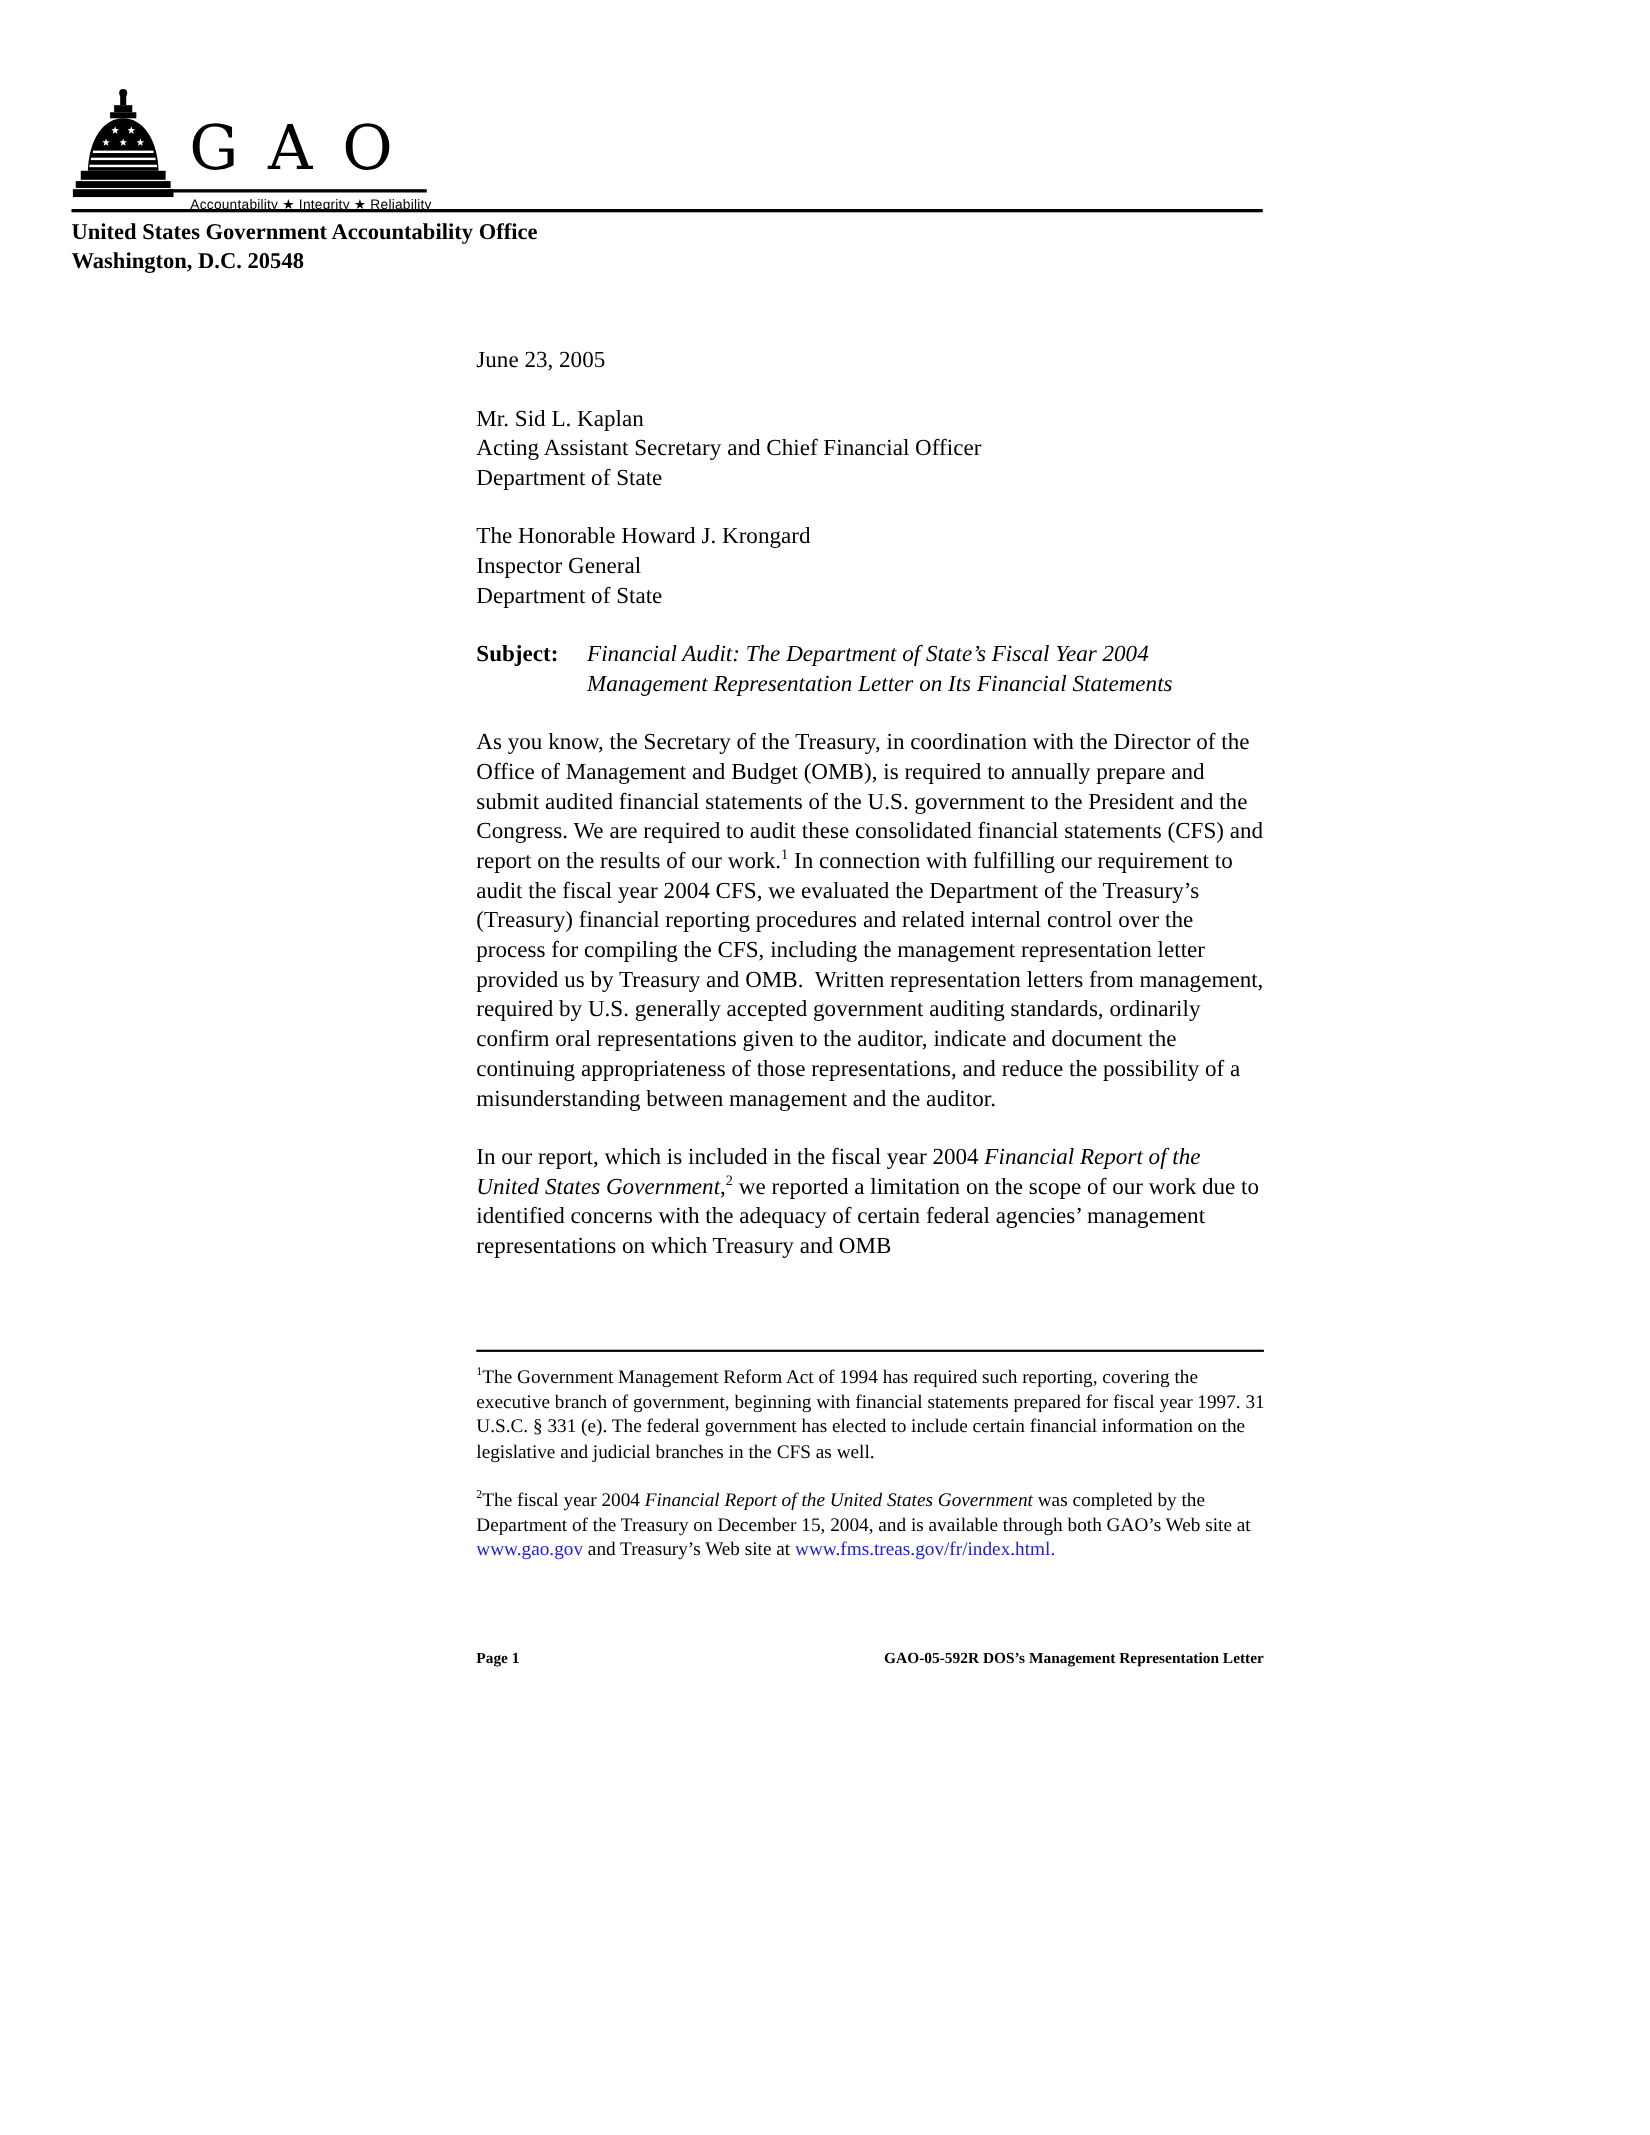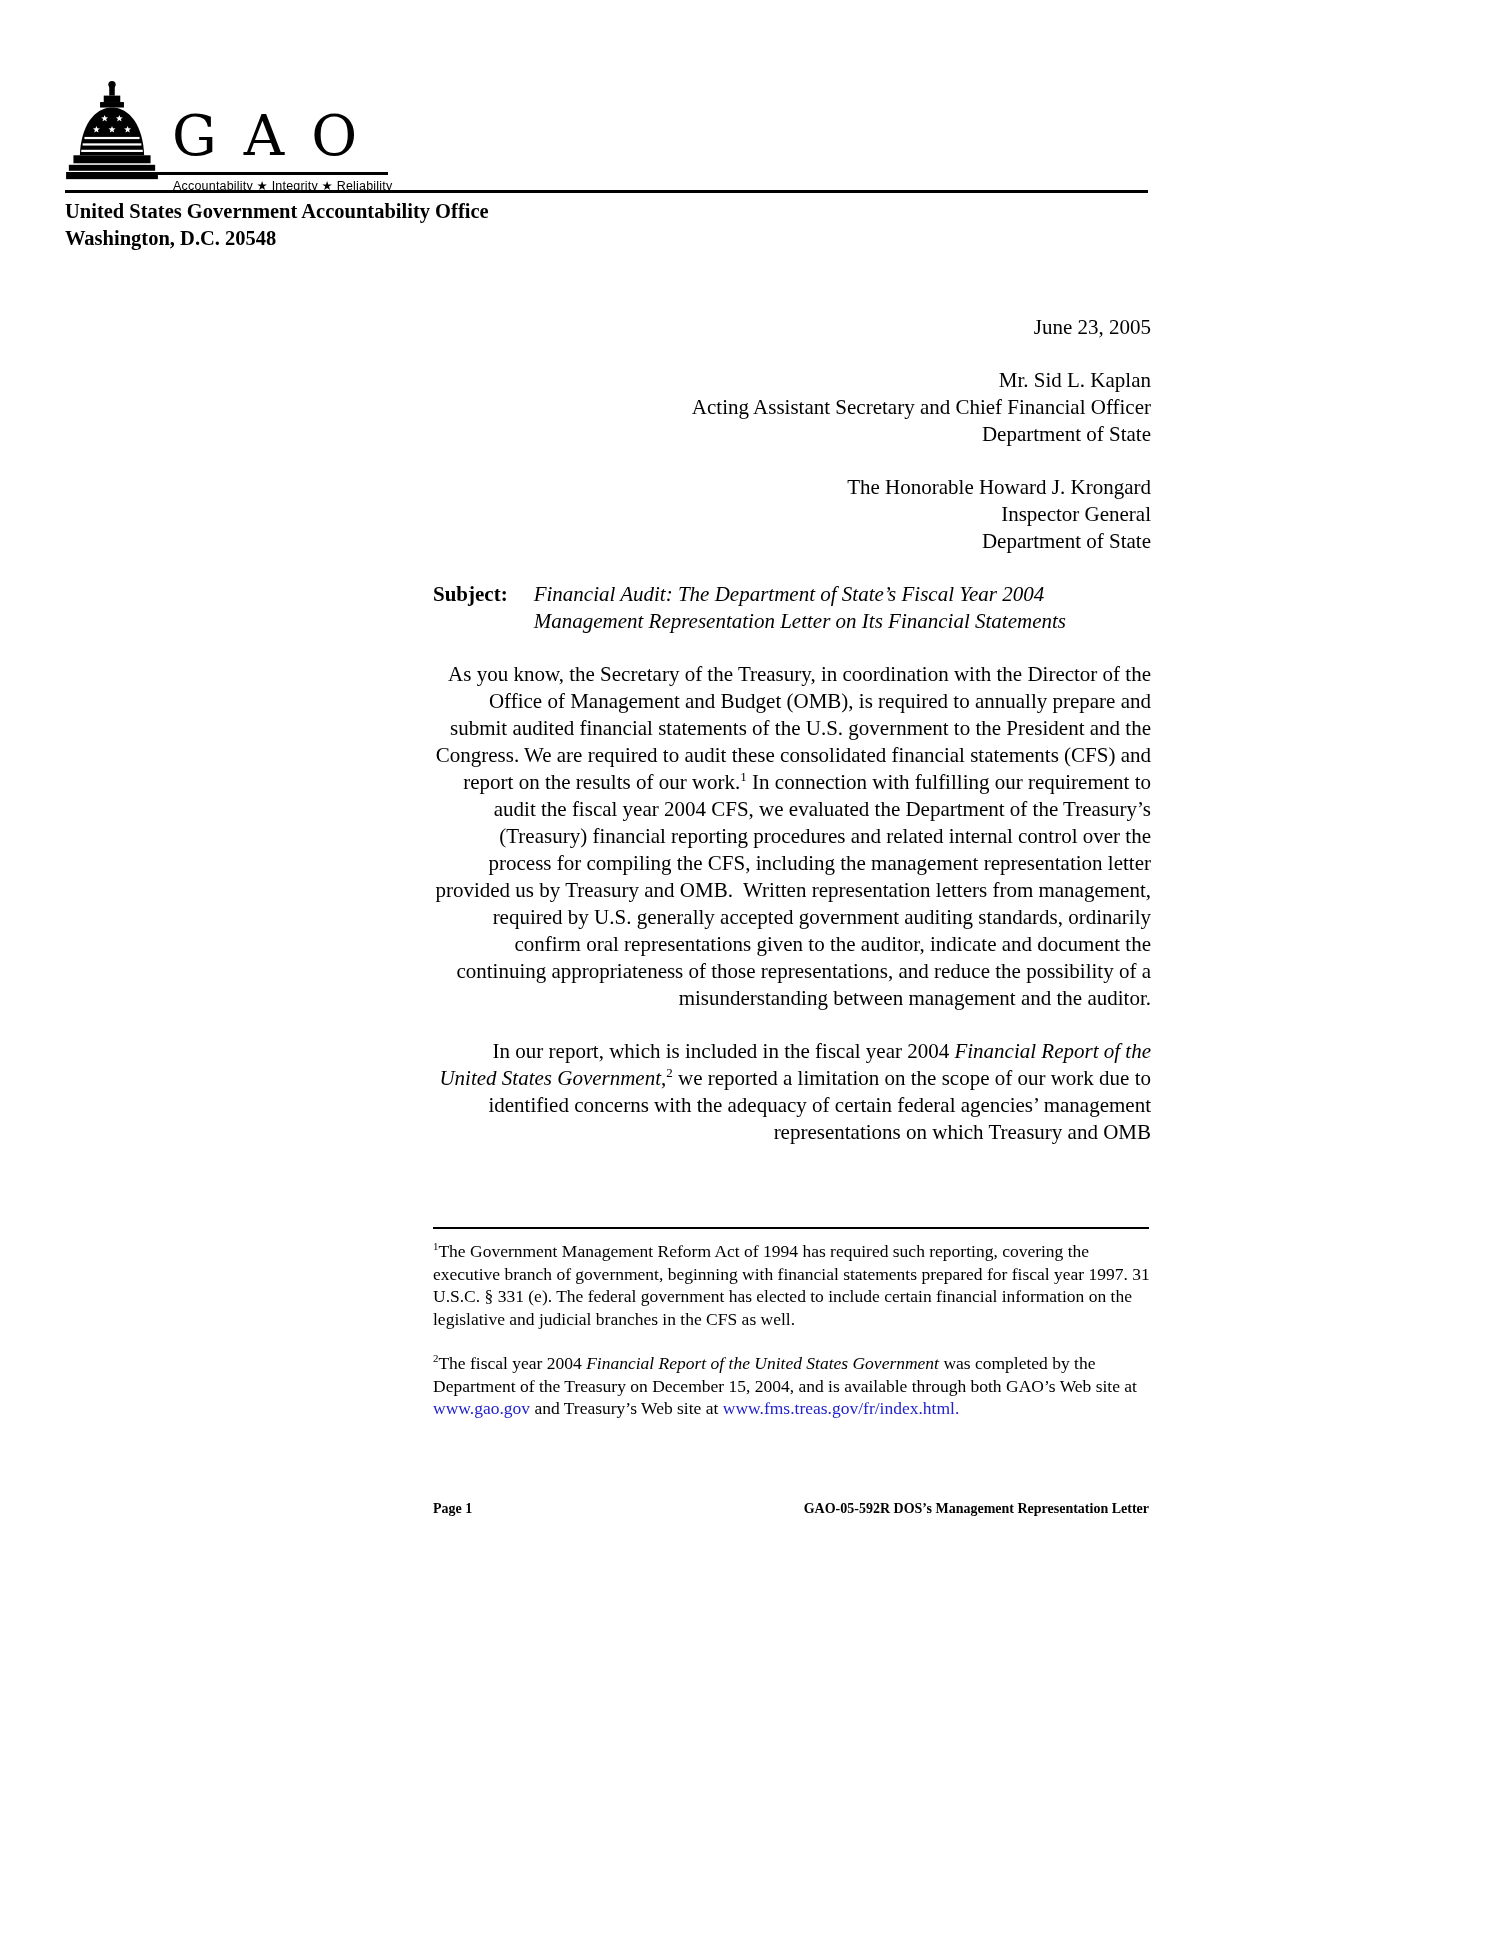--- a/index.html
+++ b/index.html
@@ -33,21 +33,21 @@
     font-size: 20.5px; font-weight: bold; line-height: 26px;
   }
   .agency-name { top: 198px; }
   .agency-address { top: 225px; }
 
   
   .letter-col {
     position: absolute; left: 433px; top: 314px; width: 718px;
     font-size: 21px; line-height: 27px;
   }
-  .letter-col p, .letter-col .block { margin: 0 0 26px 0; text-align: right; }
+  .letter-col p, .letter-col .block { margin: 0 0 26px 0; }
   .recipient div { white-space: nowrap; }
   .subject-row { display: flex; margin-bottom: 26px; }
   .subject-label { flex: 0 0 auto; margin-right: 26px; font-weight: bold; }
   .subject-title { font-style: italic; }
   .it { font-style: italic; }
   sup { font-size: 0.62em; line-height: 0; vertical-align: super; }
   .doc-link { color: var(--link-blue, #2222cc); text-decoration: none; cursor: pointer; }
 
   
   .footnote-sep { position: absolute; left: 433px; top: 1227px; width: 716px; height: 2px; background: #000; }

